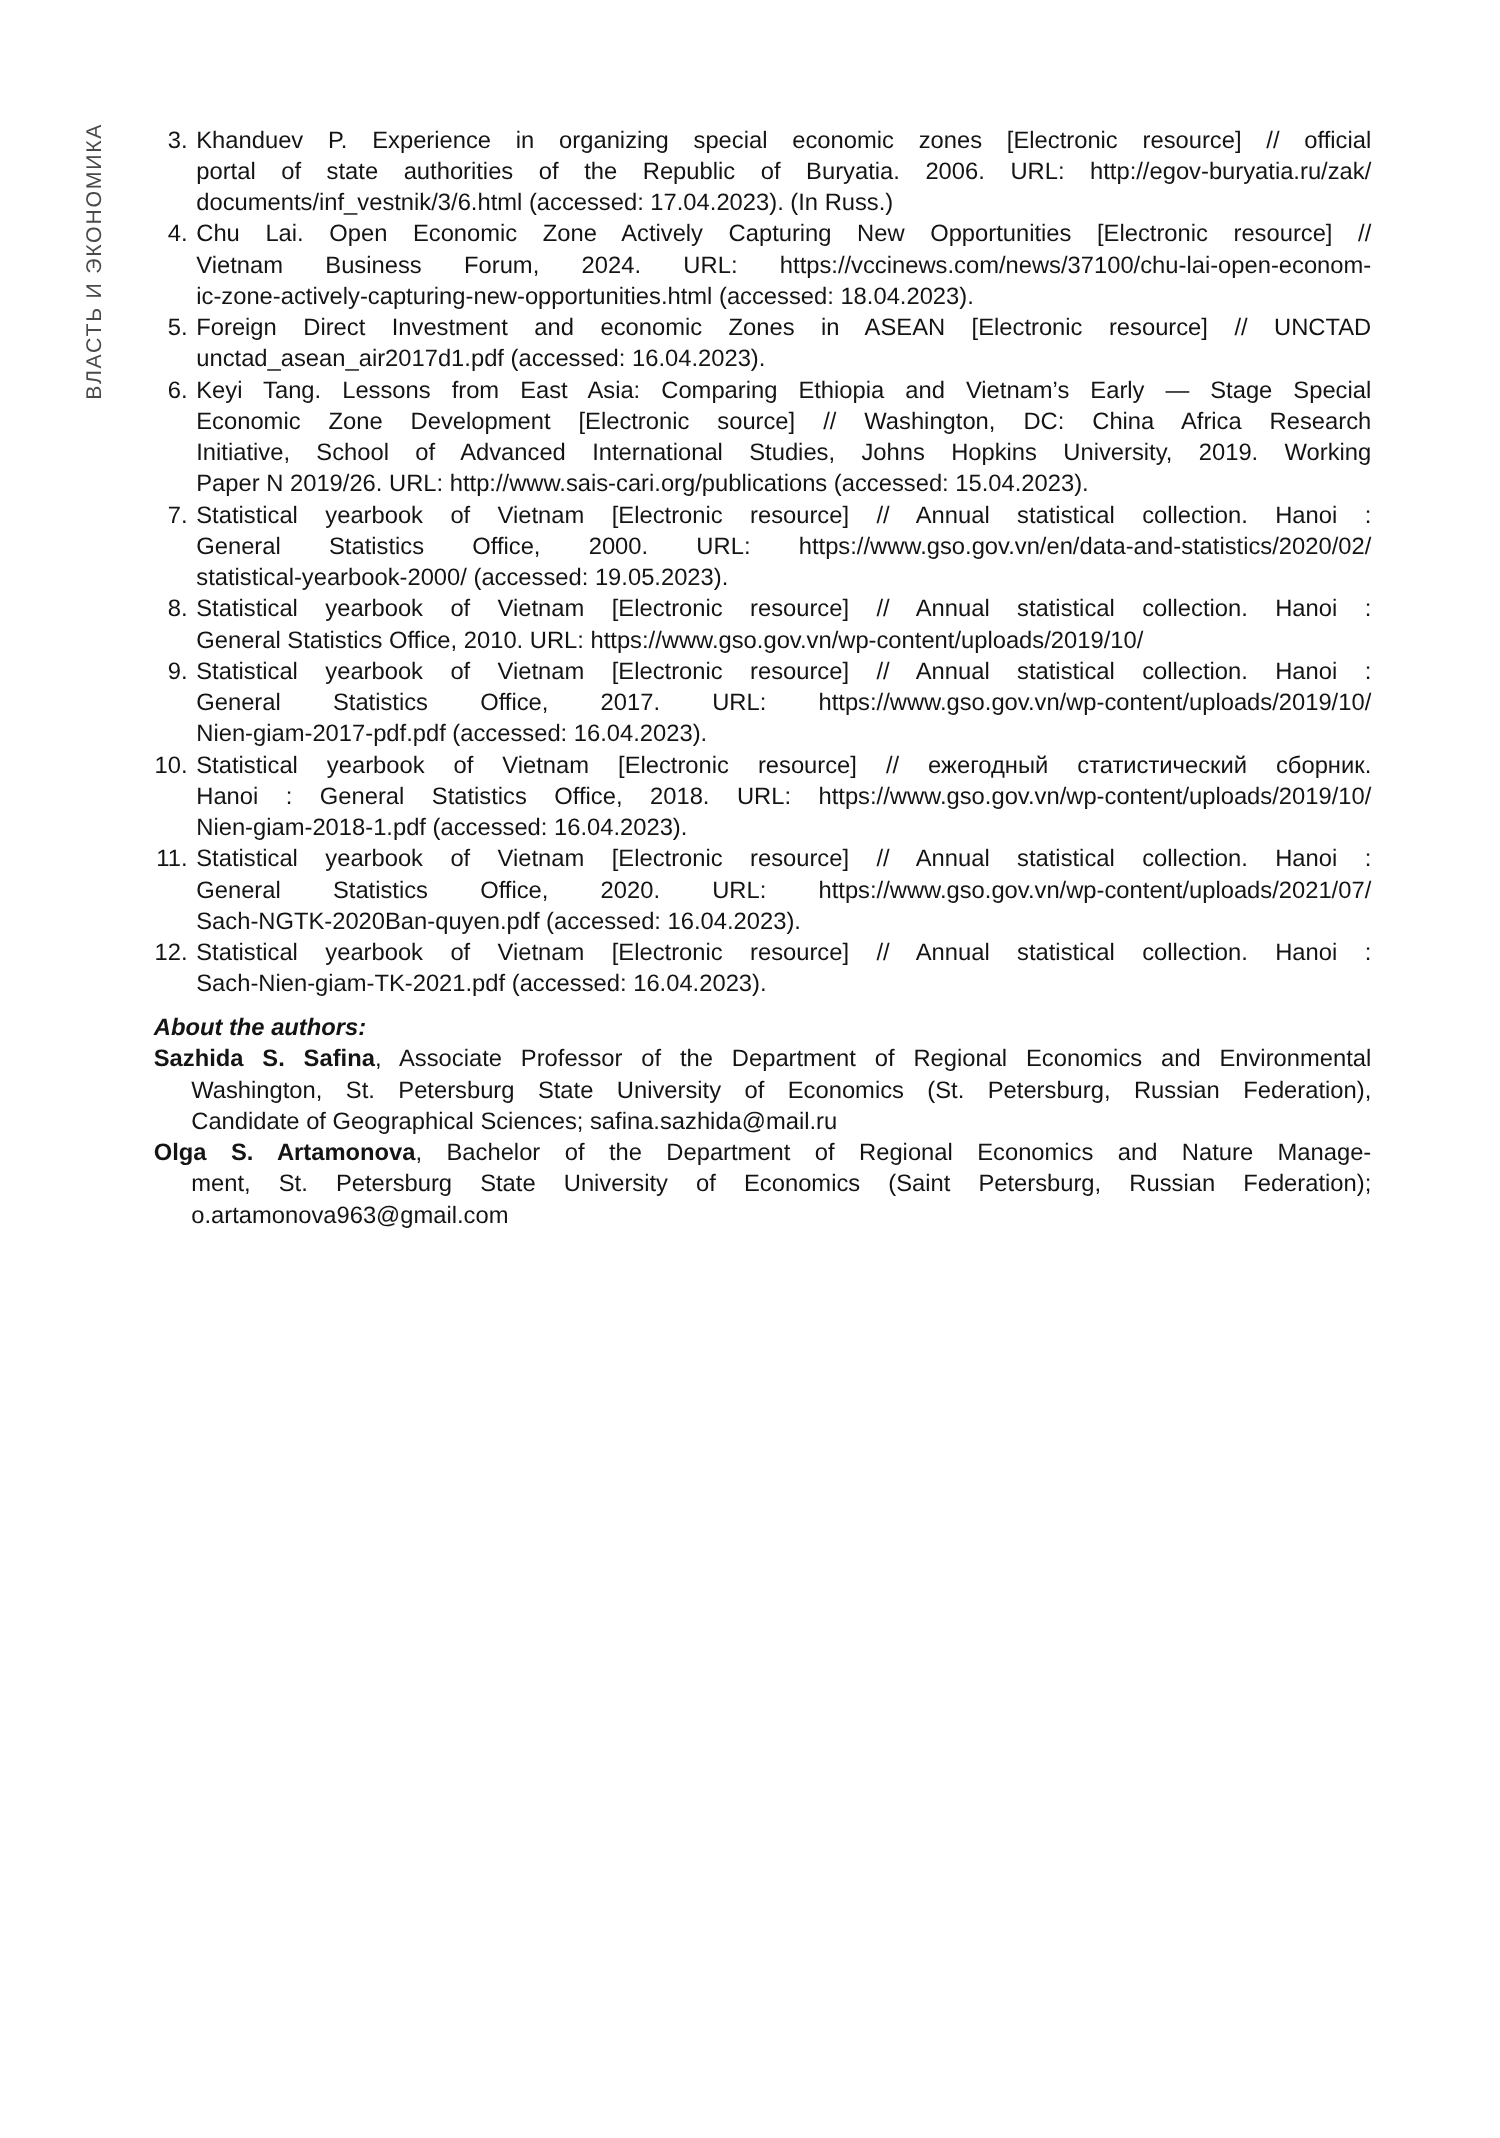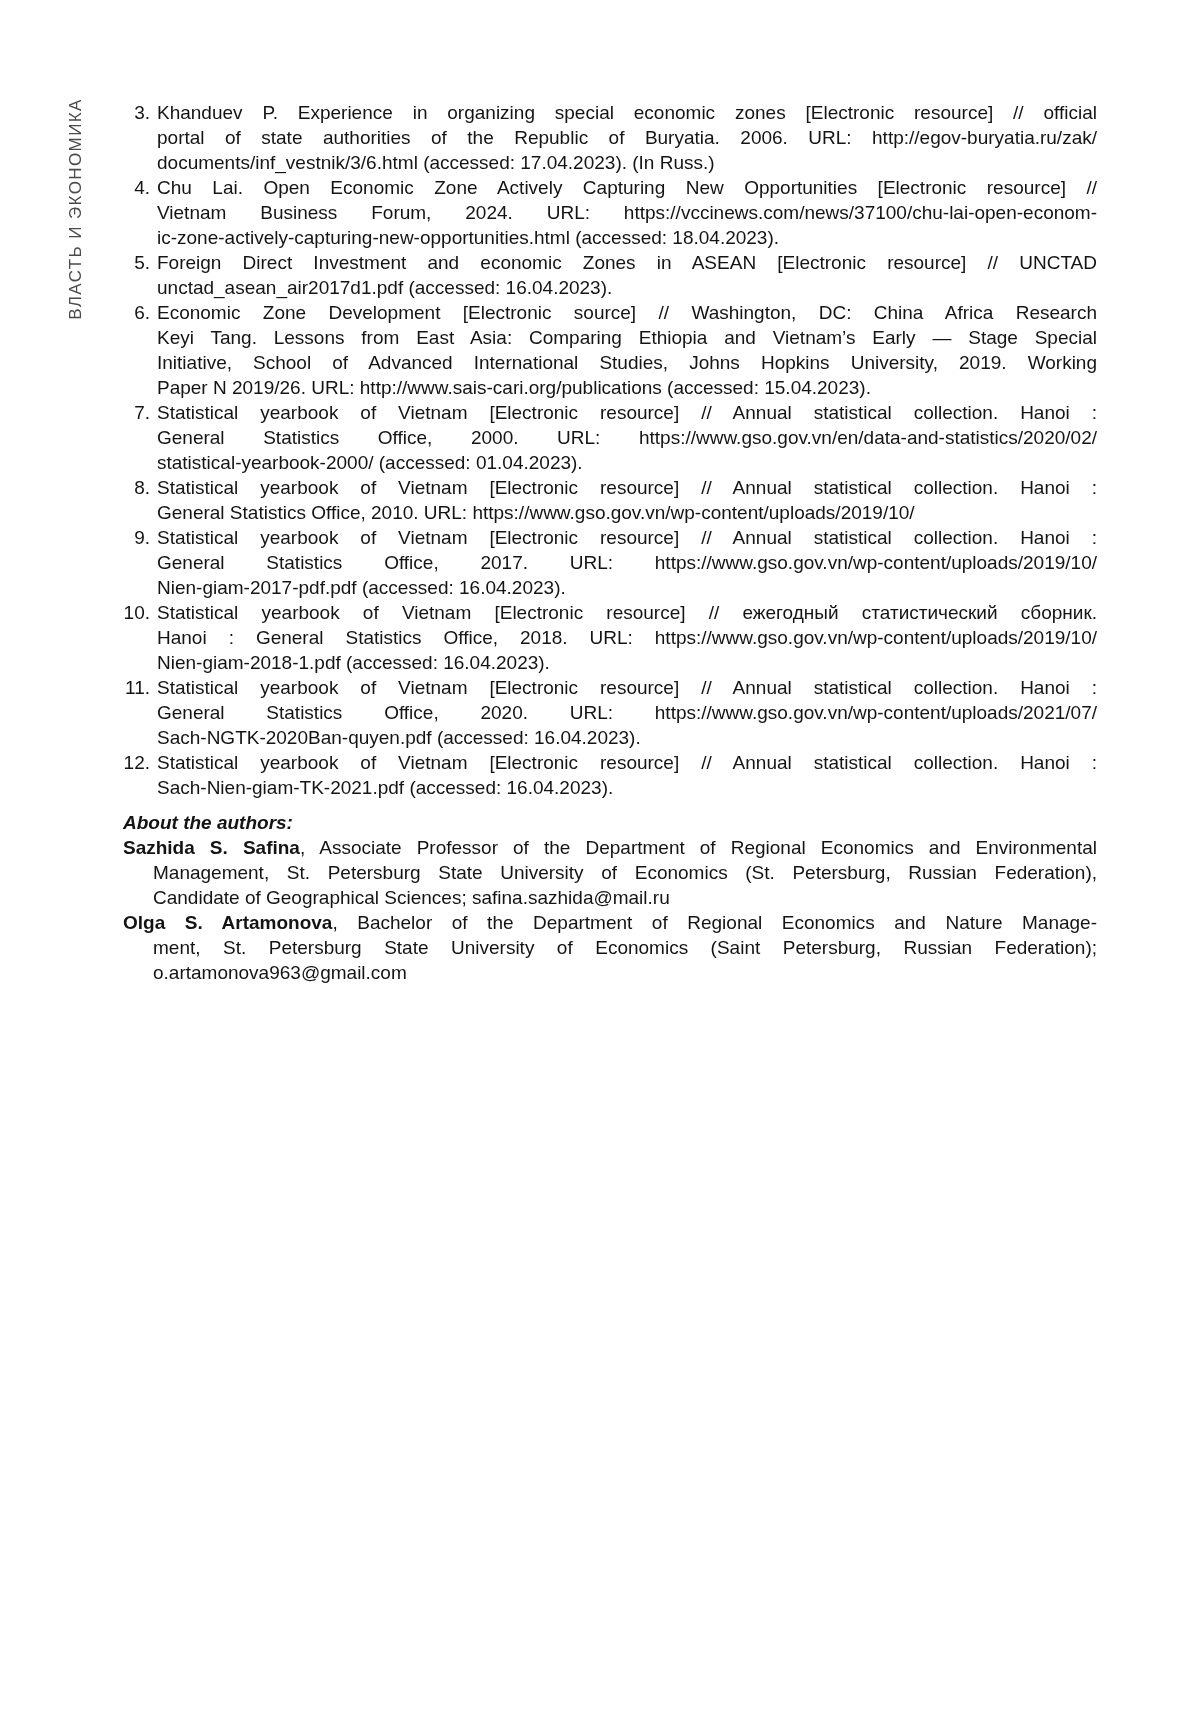--- a/index.html
+++ b/index.html
@@ -77,33 +77,33 @@
       <div class="ref-num">5.</div>
       <div class="ref-body">
         <div class="ln">Foreign Direct Investment and economic Zones in ASEAN [Electronic resource] // UNCTAD</div>
         <div class="ln">unctad_asean_air2017d1.pdf (accessed: 16.04.2023).</div>
       </div>
     </div>
 
     <div class="ref">
       <div class="ref-num">6.</div>
       <div class="ref-body">
+        <div class="ln">Keyi Tang. Lessons from East Asia: Comparing Ethiopia and Vietnam’s Early — Stage Special</div>
         <div class="ln">Economic Zone Development [Electronic source] // Washington, DC: China Africa Research</div>
-        <div class="ln">Keyi Tang. Lessons from East Asia: Comparing Ethiopia and Vietnam’s Early — Stage Special</div>
         <div class="ln">Initiative, School of Advanced International Studies, Johns Hopkins University, 2019. Working</div>
         <div class="ln">Paper N 2019/26. URL: http://www.sais-cari.org/publications (accessed: 15.04.2023).</div>
       </div>
     </div>
 
     <div class="ref">
       <div class="ref-num">7.</div>
       <div class="ref-body">
         <div class="ln">Statistical yearbook of Vietnam [Electronic resource] // Annual statistical collection. Hanoi :</div>
         <div class="ln">General Statistics Office, 2000. URL: https://www.gso.gov.vn/en/data-and-statistics/2020/02/</div>
-        <div class="ln">statistical-yearbook-2000/ (accessed: 01.04.2023).</div>
+        <div class="ln">statistical-yearbook-2000/ (accessed: 19.05.2023).</div>
       </div>
     </div>
 
     <div class="ref">
       <div class="ref-num">8.</div>
       <div class="ref-body">
         <div class="ln">Statistical yearbook of Vietnam [Electronic resource] // Annual statistical collection. Hanoi :</div>
         <div class="ln">General Statistics Office, 2010. URL: https://www.gso.gov.vn/wp-content/uploads/2019/10/</div>
       </div>
     </div>
@@ -140,21 +140,21 @@
       <div class="ref-body">
         <div class="ln">Statistical yearbook of Vietnam [Electronic resource] // Annual statistical collection. Hanoi :</div>
         <div class="ln">Sach-Nien-giam-TK-2021.pdf (accessed: 16.04.2023).</div>
       </div>
     </div>
 
     <div class="about-heading">About the authors:</div>
 
     <div class="author">
       <div class="ln first"><span class="author-name">Sazhida S. Safina</span><span>, Associate Professor of the Department of Regional Economics and Environmental</span></div>
-      <div class="ln">Management, St. Petersburg State University of Economics (St. Petersburg, Russian Federation),</div>
+      <div class="ln">Washington, St. Petersburg State University of Economics (St. Petersburg, Russian Federation),</div>
       <div class="ln">Candidate of Geographical Sciences; safina.sazhida@mail.ru</div>
     </div>
 
     <div class="author">
       <div class="ln first"><span class="author-name">Olga S. Artamonova</span><span>, Bachelor of the Department of Regional Economics and Nature Manage-</span></div>
       <div class="ln">ment, St. Petersburg State University of Economics (Saint Petersburg, Russian Federation);</div>
       <div class="ln">o.artamonova963@gmail.com</div>
     </div>
 
   </div>

